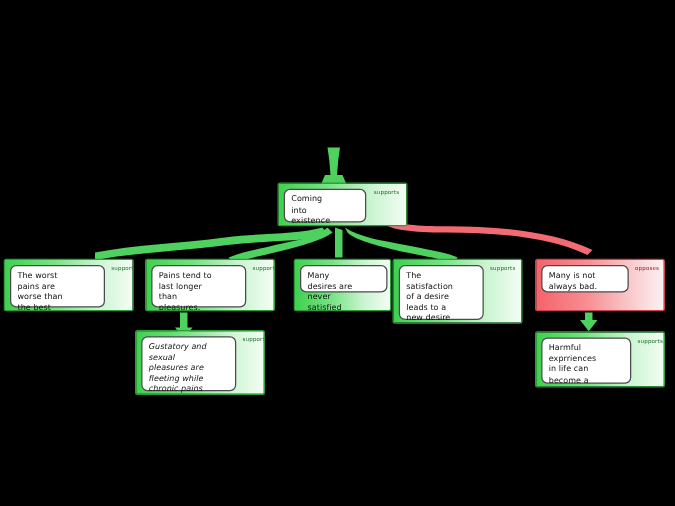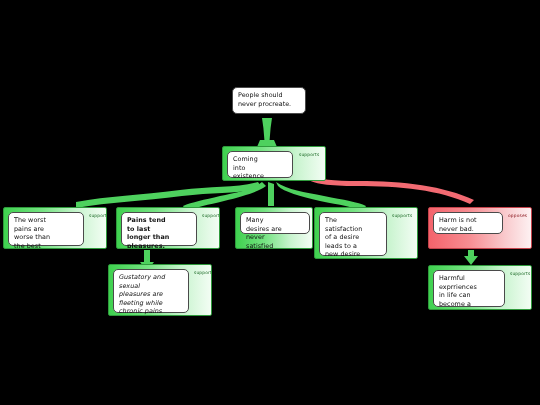--- a/index.html
+++ b/index.html
@@ -108,40 +108,37 @@
              L 310 174
              C 318 180 334 181 358 181
              C 404 181 444 186 474 200 Z" fill="#f26a72"></path>
     <path d="M 308 166 L 314 180 L 302 180 Z" fill="#f26a72"></path>
 
     <path d="M 144 250 L 150 250 L 150 262 L 154 262 L 147 271 L 140 262 L 144 262 Z" fill="#4ed15e"></path>
 
     <path d="M 468 250 L 474 250 L 474 256 L 478 256 L 471 265 L 464 256 L 468 256 Z" fill="#4ed15e"></path>
   </svg>
 
-  <div class="root-box" style="left:232px; top:87px; width:74px; height:27px;">
-    <span>People should never procreate.</span>
-  </div>
 
   <div class="card support" style="left:222px; top:146px; width:104px; height:35px;">
     <div class="card-inner" style="width:66px; height:27px;">
       <span>Coming into existence is harmful.</span>
     </div>
     <span class="badge" style="left:76px;">supports</span>
   </div>
 
   <div class="card support" style="left:3px; top:207px; width:104px; height:42px;">
     <div class="card-inner" style="width:76px; height:34px;">
       <span>The worst pains are worse than the best pleasures are good.</span>
     </div>
     <span class="badge" style="left:85px;">supports</span>
   </div>
 
   <div class="card support" style="left:116px; top:207px; width:104px; height:42px;">
-    <div class="card-inner" style="width:76px; height:34px;font-weight:bold;">
+    <div class="card-inner" style="width:76px; height:34px;">
       <span>Pains tend to last longer than pleasures.</span>
     </div>
     <span class="badge" style="left:85px;">supports</span>
   </div>
 
   <div class="card support" style="left:108px; top:264px; width:104px; height:52px;">
     <div class="card-inner" style="width:76px; height:44px;font-style:italic;">
       <span>Gustatory and sexual pleasures are fleeting while chronic pains are enduring.</span>
     </div>
     <span class="badge" style="left:85px;">supports</span>
@@ -155,21 +152,21 @@
 
   <div class="card support" style="left:314px; top:207px; width:104px; height:52px;">
     <div class="card-inner" style="width:68px; height:44px;">
       <span>The satisfaction of a desire leads to a new desire needing to be satisfied in the future.</span>
     </div>
     <span class="badge" style="left:77px;">supports</span>
   </div>
 
   <div class="card oppose" style="left:428px; top:207px; width:104px; height:42px;">
     <div class="card-inner" style="width:70px; height:22px;">
-      <span>Harm is not never bad.</span>
+      <span>Many is not always bad.</span>
     </div>
     <span class="badge oppose-badge" style="left:79px;">opposes</span>
   </div>
 
   <div class="card support" style="left:428px; top:265px; width:104px; height:45px;">
     <div class="card-inner" style="width:72px; height:37px;">
       <span>Harmful exprriences in life can become a gift to the experiencer.</span>
     </div>
     <span class="badge" style="left:81px;">supports</span>
   </div>

